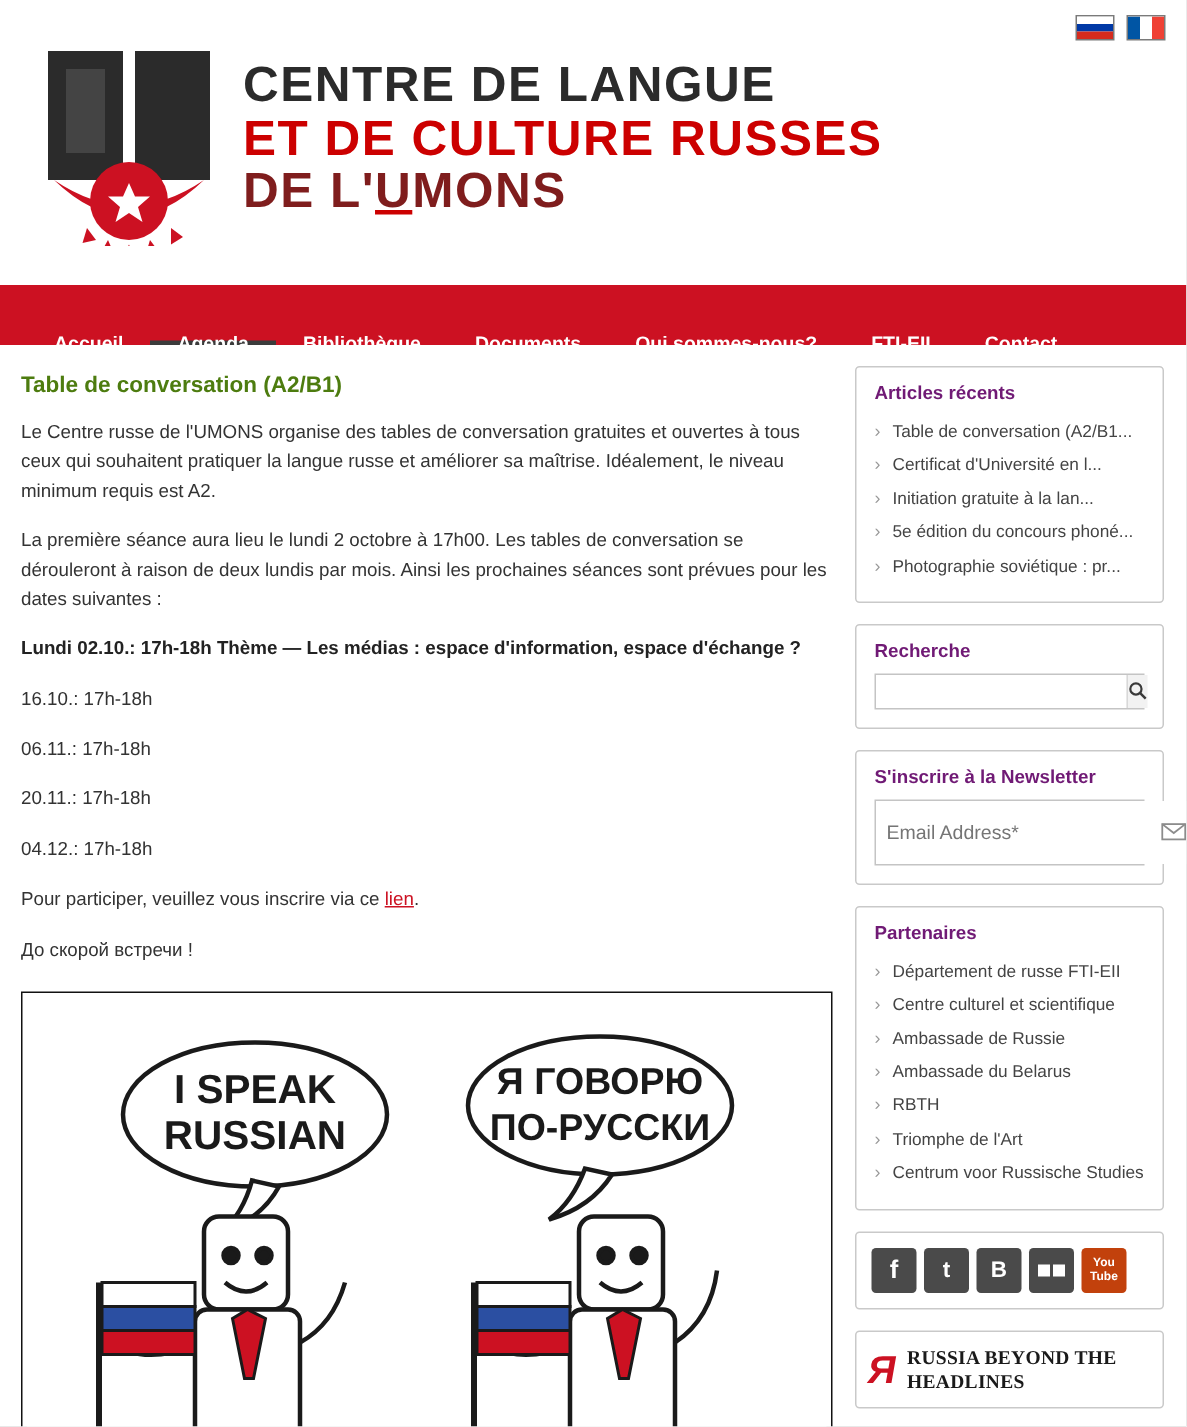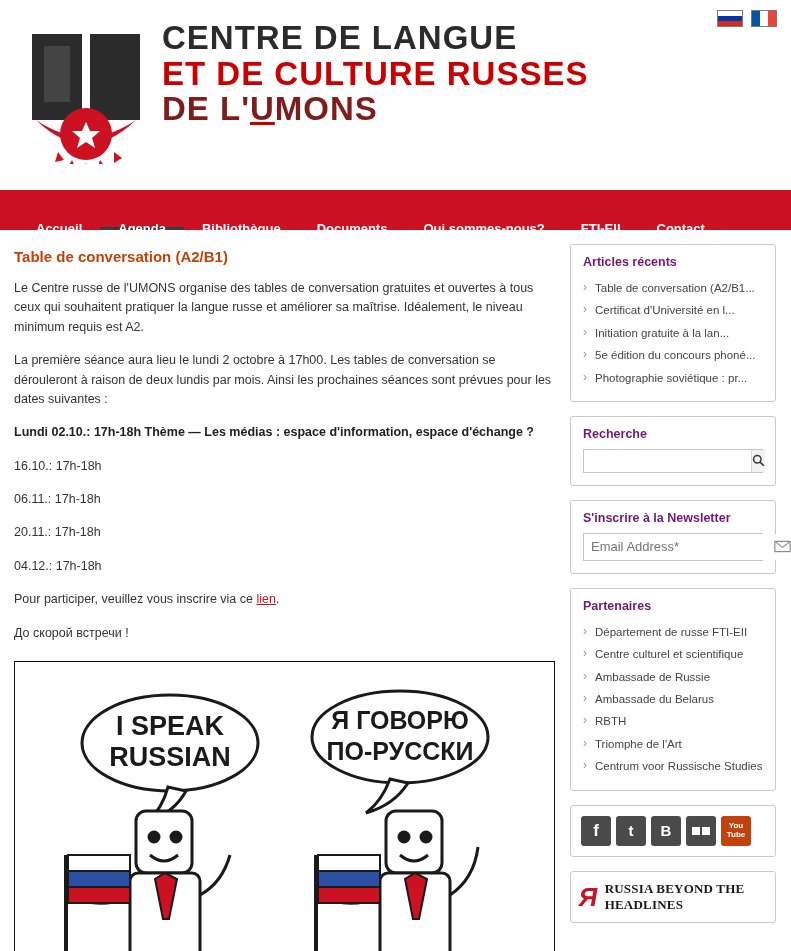--- a/index.html
+++ b/index.html
@@ -45,21 +45,21 @@
     height: 190px;
     background: #ffffff;
   }
   .logo {
     position: absolute;
     left: 28px; top: 28px;
     width: 118px; height: 136px;
   }
   .title-block {
     position: absolute;
-    left: 162px; top: 20px;
+    left: 162px; top: 38px;
   }
   .title-line {
     font-weight: bold;
     letter-spacing: 1px;
     line-height: 1.08;
     white-space: nowrap;
   }
   .t1 { font-size: 33px; color: #2b2b2b; }
   .t2 { font-size: 33px; color: #cc0000; }
   .t3 { font-size: 33px; color: #7f1d1d; }
@@ -90,21 +90,21 @@
   .content {
     display: flex;
     padding: 14px 10px 0 14px;
     gap: 14px;
   }
   .main { width: 542px; }
   .sidebar { width: 206px; }
 
   
   .article-title {
-    color: #c2410c;
+    color: #4d7c0f;
     font-size: 15px;
     font-weight: bold;
     margin: 4px 0 14px 0;
   }
   .para {
     font-size: 12.5px;
     color: #333333;
     line-height: 1.55;
     margin: 0 0 14px 0;
   }
@@ -172,21 +172,21 @@
     display: flex; align-items: center; justify-content: center;
     background: #f2f2f2;
     border-left: 1px solid #d8d8d8;
     cursor: pointer;
   }
   .news-row {
     display: flex;
     align-items: stretch;
     border: 1px solid #c4c4c4;
     background: #fff;
-    height: 28px;
+    height: 44px;
   }
   .news-row input {
     flex: 1;
     border: 0;
     outline: none;
     font-size: 13px;
     padding: 0 7px;
     color: #555;
     font-family: "Liberation Sans", sans-serif;
   }

